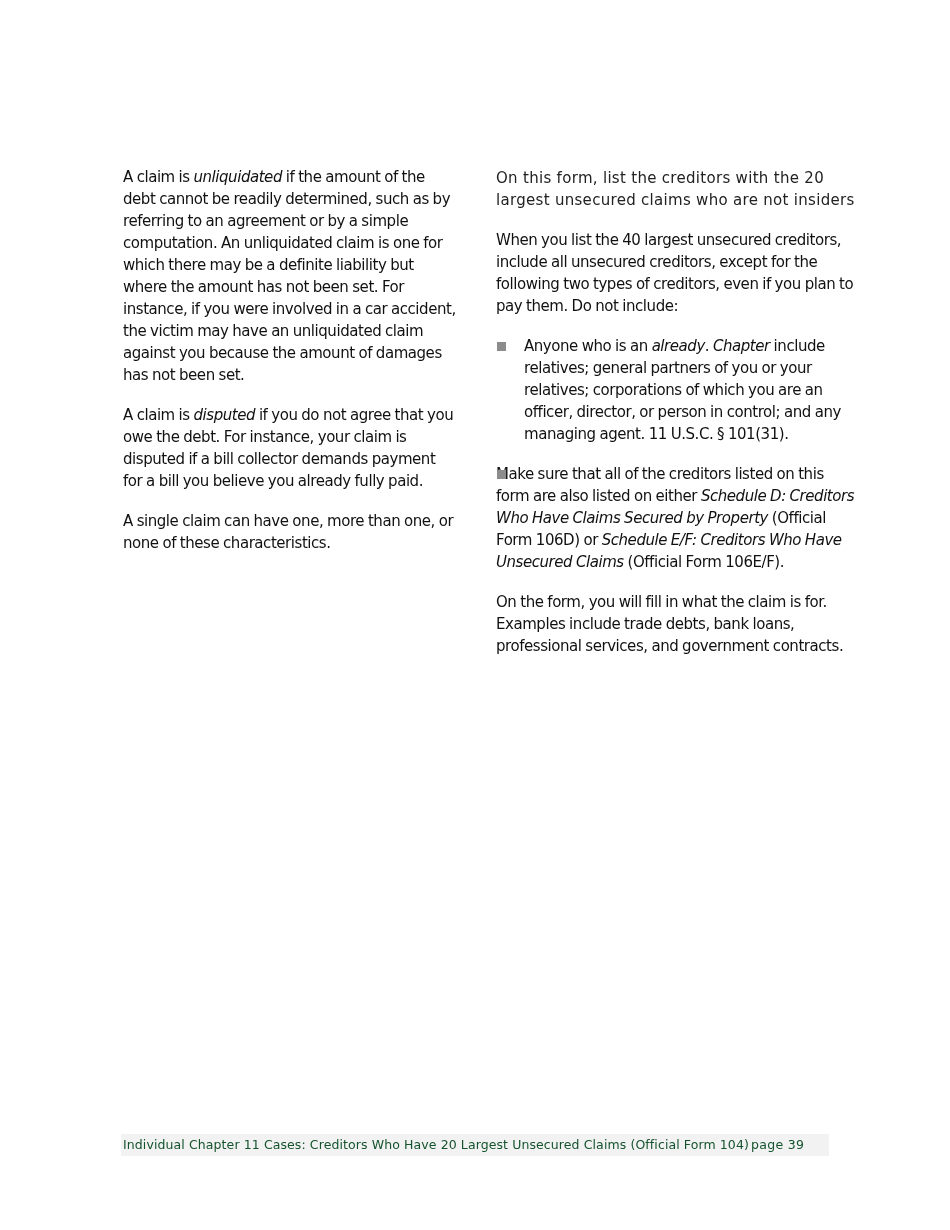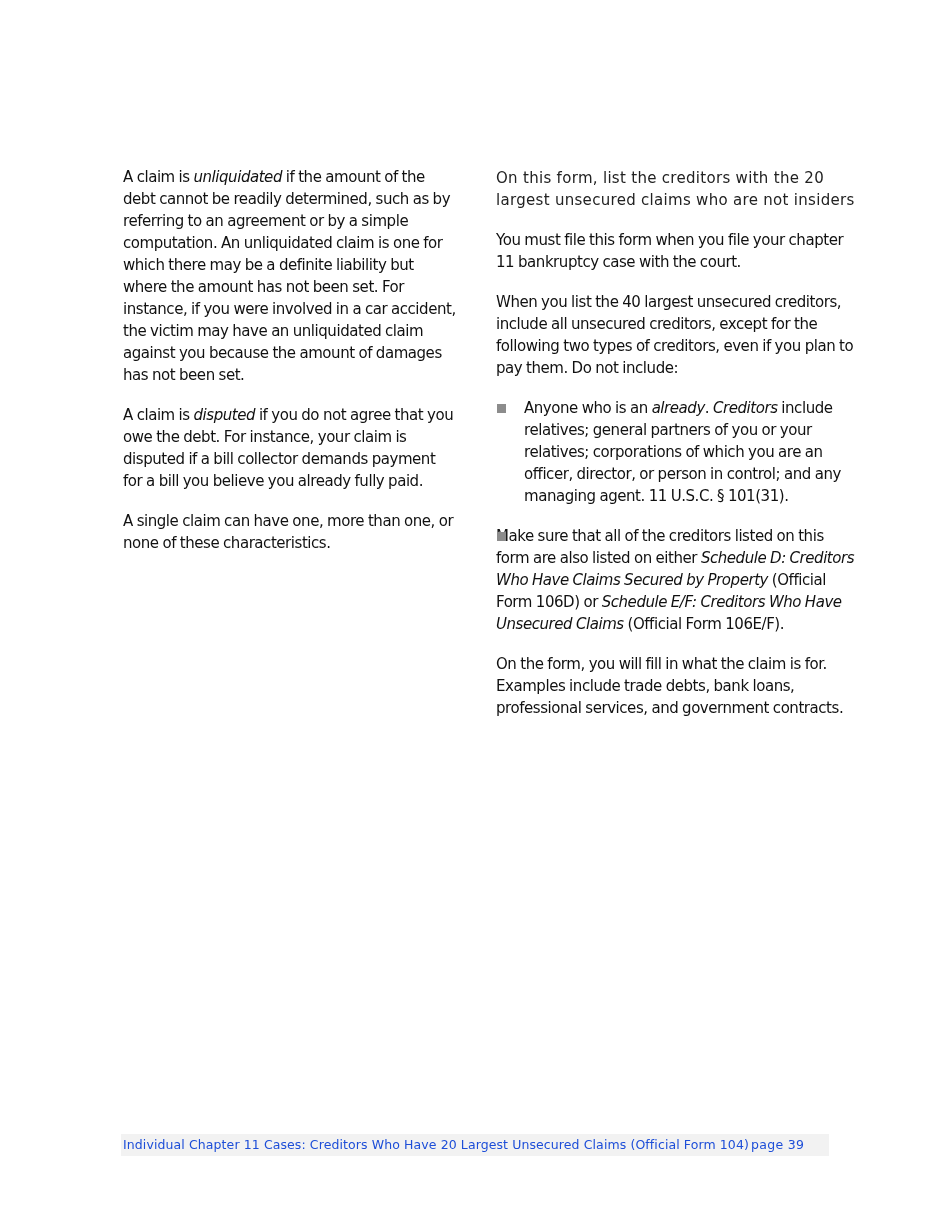--- a/index.html
+++ b/index.html
@@ -8,39 +8,38 @@
     .col { position: absolute; top: 166px; font-size: 15px; line-height: 22px; letter-spacing: -0.45px; word-spacing: -0.5px; }
     .col-left { left: 123px; width: 335px; }
     .col-right { left: 496px; width: 360px; }
     p { margin: 0 0 18px 0; }
     .heading { font-size: 15px; line-height: 21.5px; letter-spacing: 0.3px; word-spacing: 0; margin: 2px 0 18px 0; color: #222; }
     ul.bullets { list-style: none; margin: 0 0 18px 0; padding: 0; }
     ul.bullets li { position: relative; padding-left: 28px; margin-bottom: 18px; }
     .sq { position: absolute; left: 1px; top: 7px; width: 9px; height: 9px; background: #8c8c8c; }
     em { font-style: italic; }
     .footer { position: absolute; left: 121px; top: 1134px; width: 708px; height: 22px;
-              background: #f2f2f2; font-size: 12.5px; line-height: 22px; color: #1d4ed8; }
+              background: #f2f2f2; font-size: 12.5px; line-height: 22px; color: #14532d; }
     .footer .ftitle { position: absolute; left: 2px; top: 0; letter-spacing: 0.1px; }
     .footer .fpage { position: absolute; left: 630px; top: 0; letter-spacing: 0.3px; }
   </style>
 </head>
 <body>
 
 <div class="col col-left">
   <p><span>A claim is </span><em>unliquidated</em><span> if the amount of the debt cannot be readily determined, such as by referring to an agreement or by a simple computation. An unliquidated claim is one for which there may be a definite liability but where the amount has not been set. For instance, if you were involved in a car accident, the victim may have an unliquidated claim against you because the amount of damages has not been set.</span></p>
   <p><span>A claim is </span><em>disputed</em><span> if you do not agree that you owe the debt. For instance, your claim is disputed if a bill collector demands payment for a bill you believe you already fully paid.</span></p>
   <p>A single claim can have one, more than one, or none of these characteristics.</p>
 </div>
 
 <div class="col col-right">
   <p class="heading">On this form, list the creditors with the 20 largest unsecured claims who are not insiders</p>
-  <p>You must file this form when you file your chapter 11 bankruptcy case with the court.</p>
   <p>When you list the 40 largest unsecured creditors, include all unsecured creditors, except for the following two types of creditors, even if you plan to pay them. Do not include:</p>
   <ul class="bullets">
-    <li><span class="sq"></span><span>Anyone who is an </span><em>already</em><span>. </span><em>Creditors</em><span> include relatives; general partners of you or your relatives; corporations of which you are an officer, director, or person in control; and any managing agent. 11 U.S.C. § 101(31).</span></li>
+    <li><span class="sq"></span><span>Anyone who is an </span><em>already</em><span>. </span><em>Chapter</em><span> include relatives; general partners of you or your relatives; corporations of which you are an officer, director, or person in control; and any managing agent. 11 U.S.C. § 101(31).</span></li>
     <li><span class="sq"></span></li>
   </ul>
   <p><span>Make sure that all of the creditors listed on this form are also listed on either </span><em>Schedule D: Creditors Who Have Claims Secured by Property</em><span> (Official Form 106D) or </span><em>Schedule E/F: Creditors Who Have Unsecured Claims</em><span> (Official Form 106E/F).</span></p>
   <p>On the form, you will fill in what the claim is for. Examples include trade debts, bank loans, professional services, and government contracts.</p>
 </div>
 
 <div class="footer">
   <span class="ftitle">Individual Chapter 11 Cases: Creditors Who Have 20 Largest Unsecured Claims (Official Form 104)</span>
   <span class="fpage">page 39</span>
 </div>

